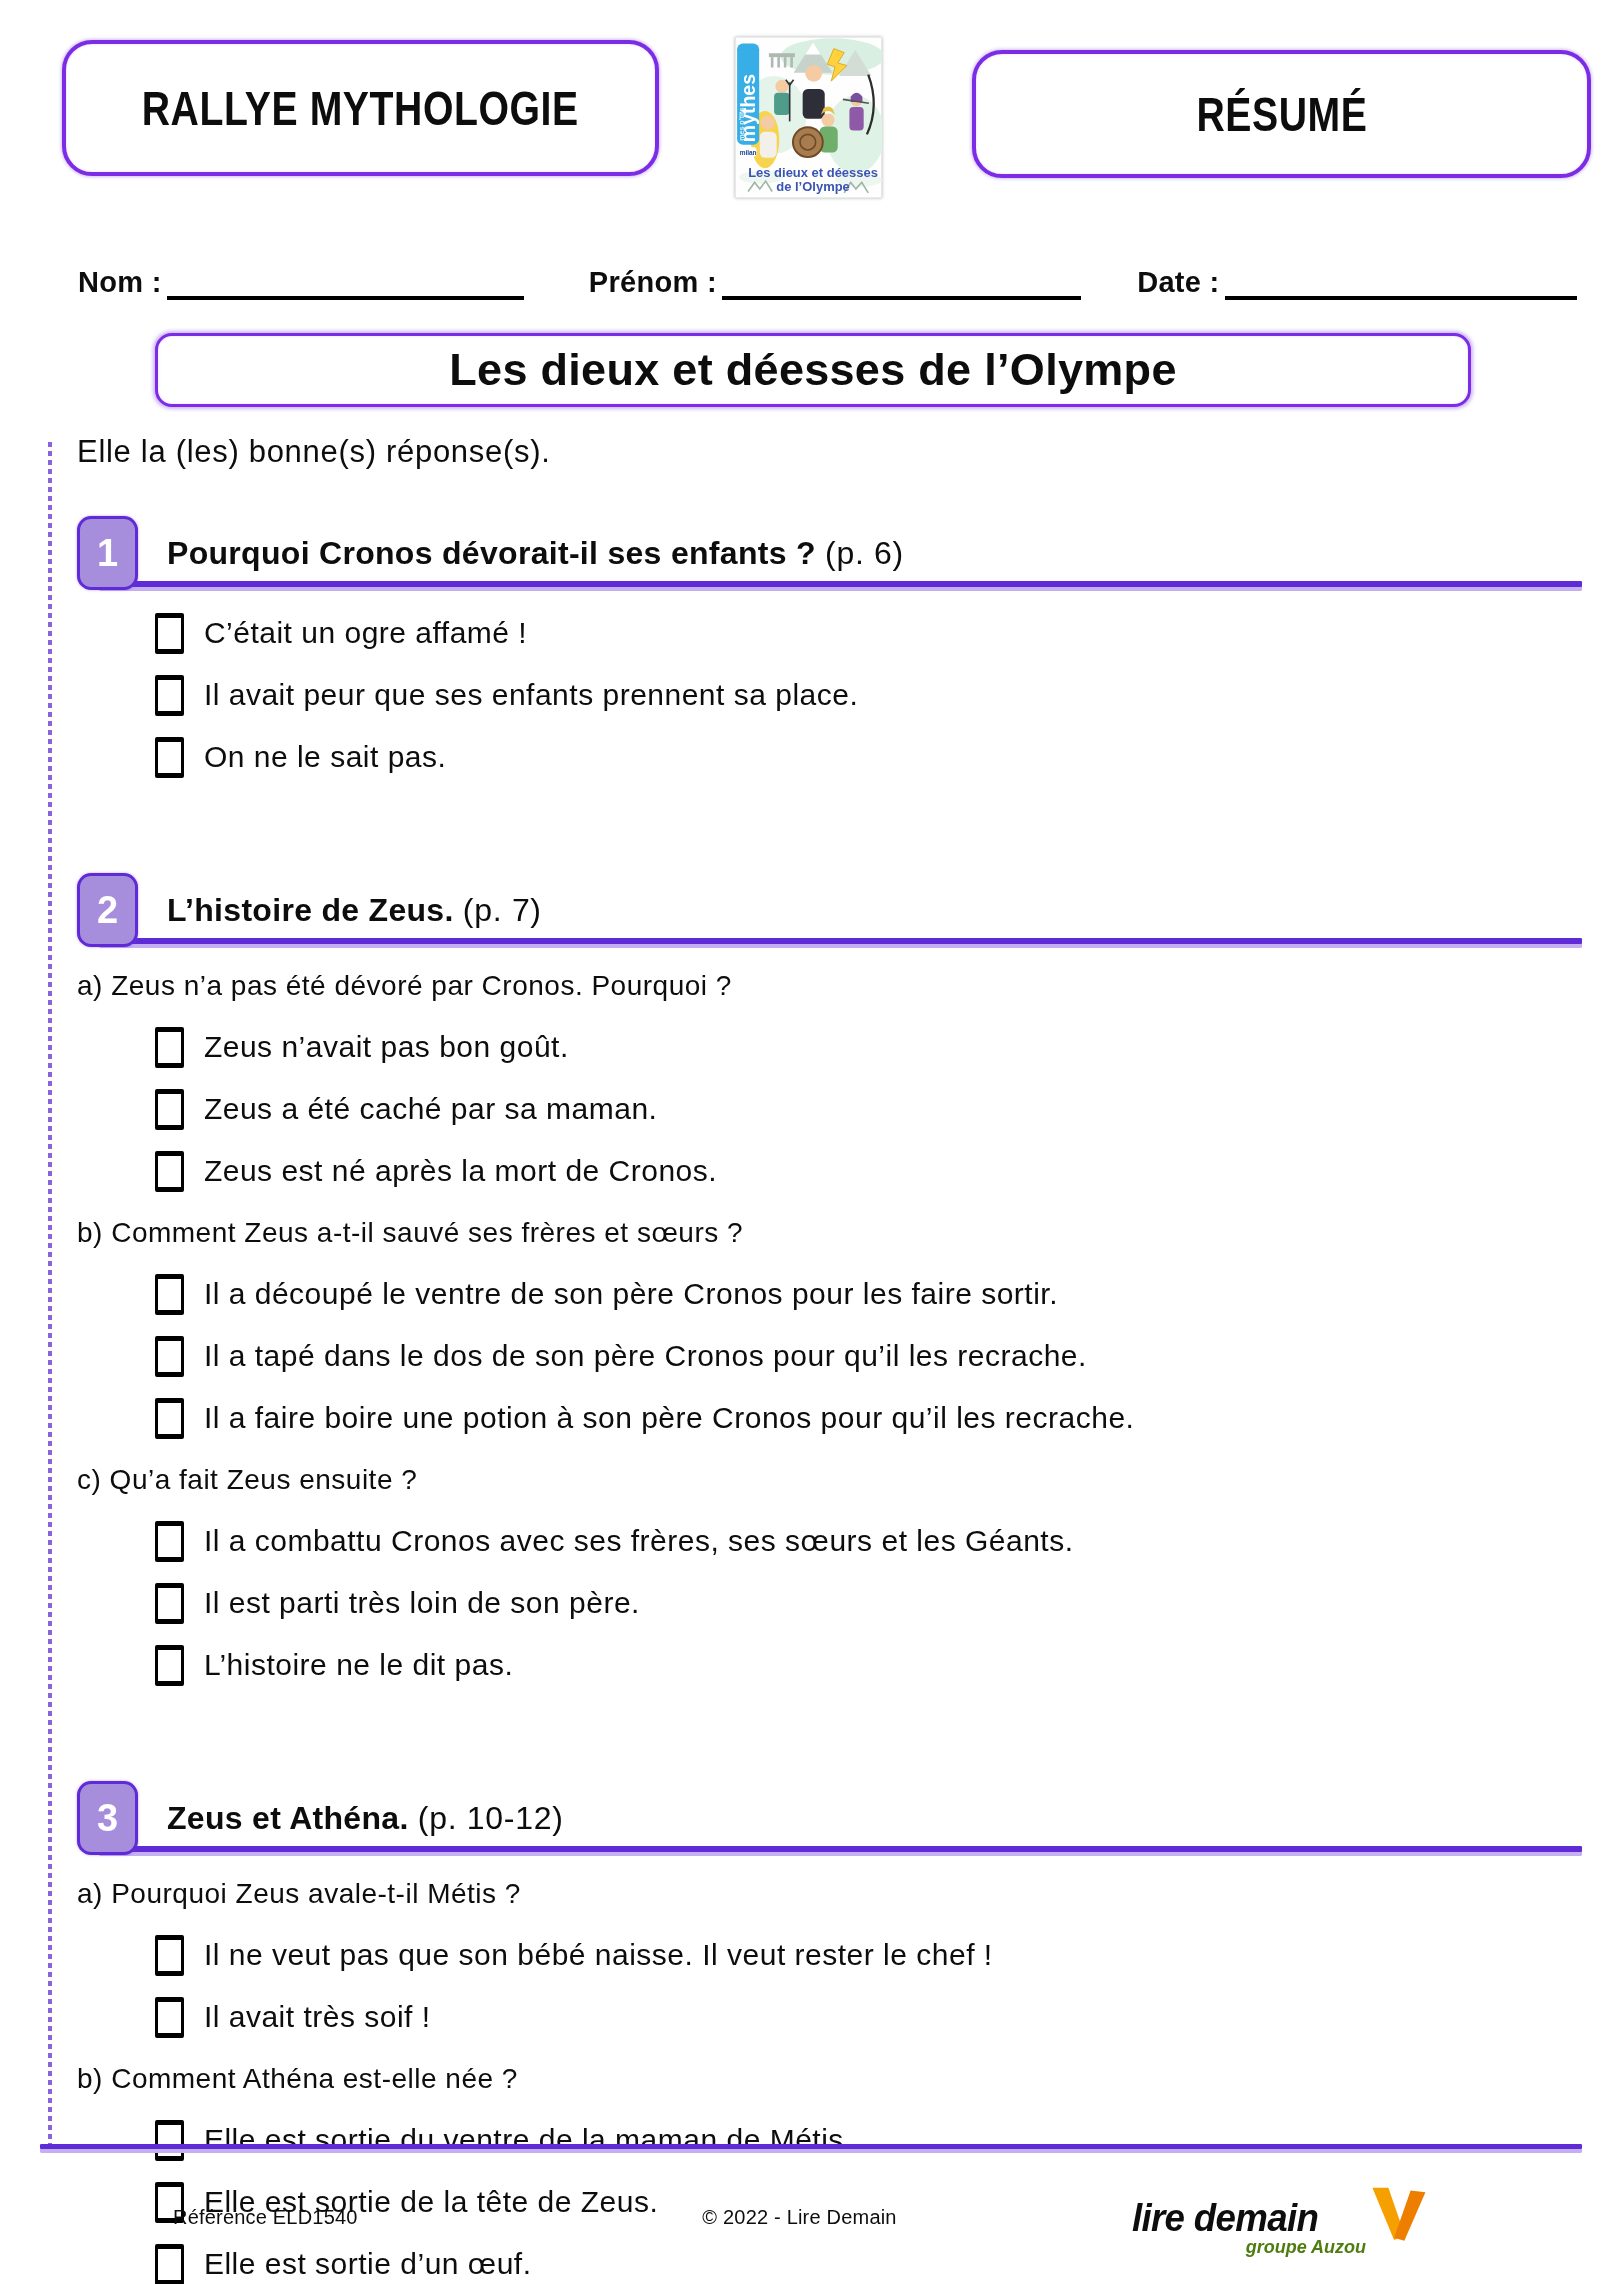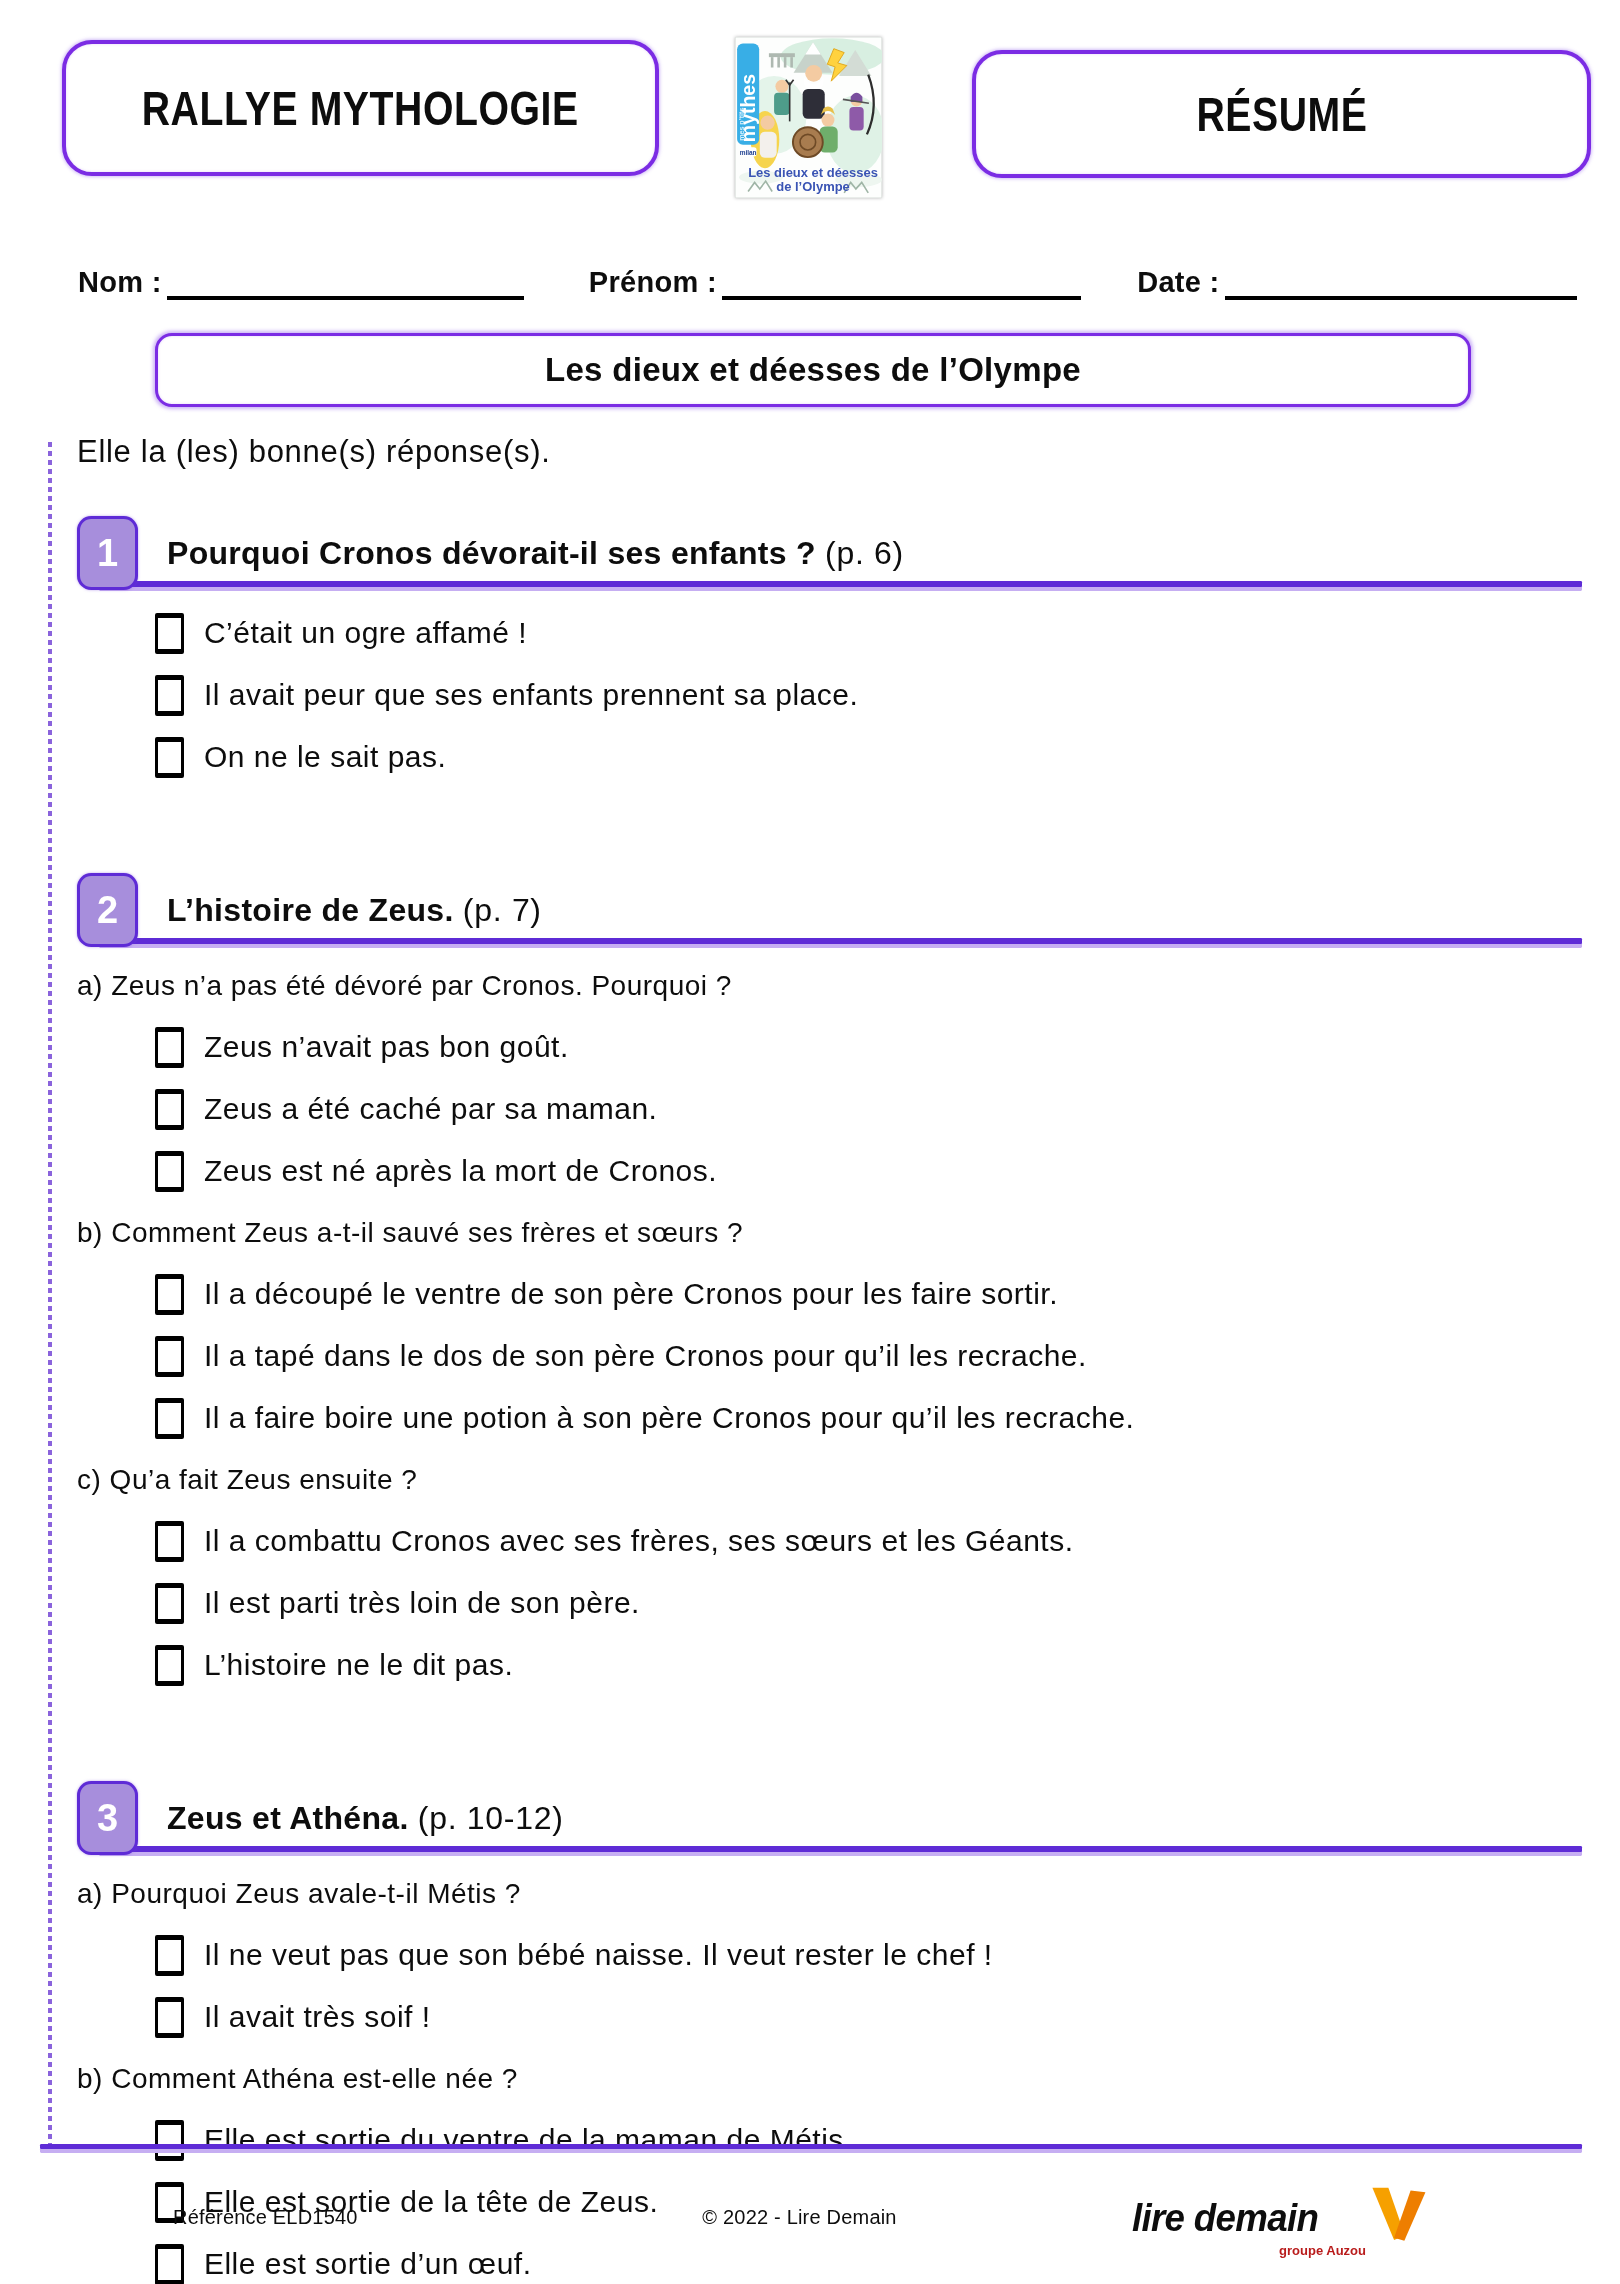--- a/index.html
+++ b/index.html
@@ -31,21 +31,21 @@
   .lbl-prenom  { margin-left:65px; }
   .line-prenom { width:359px; margin-left:5.2px; }
   .lbl-date    { margin-left:56px; }
   .line-date   { flex:1; margin-left:5.2px; }
   
   .title-banner {
     position:absolute; top:333px; left:155px; width:1310px; height:68px;
     border:3.3px solid #7b2ce4; border-radius:17px; background:#fff;
     box-shadow:0 0 3.9px 1.3px rgba(154,106,238,.5), inset 0 0 2.6px rgba(154,106,238,.3);
     display:flex; align-items:center; justify-content:center;
-    font-size:33px; font-weight:700; letter-spacing:0.3px;
+    font-size:45px; font-weight:700; letter-spacing:0.3px;
   }
   
   .content { position:absolute; top:426px; left:48px; right:39px; bottom:135px; padding-left:29px; }
   .content::before { content:""; position:absolute; left:0; top:15.6px; bottom:2.6px; width:3.9px;
     background:repeating-linear-gradient(to bottom,#8a63dc 0 4.6px, transparent 4.6px 9px); }
   .instruction { margin:7.8px 0 0 0; font-size:31px; letter-spacing:0.7px; }
   .question { margin-top:98px; }
   .question:first-of-type { margin-top:49px; }
   .q-header { position:relative; height:69px; display:flex; align-items:center; }
   .q-rule { position:absolute; left:22px; right:0; bottom:1.3px; height:5.2px; background:#5e2bd6;
@@ -67,22 +67,22 @@
   
   .footer { position:absolute; top:2175px; left:0; right:0; height:85px;
             display:grid; grid-template-columns:1fr auto 1fr; align-items:center;
             padding:0 195px 0 173px; }
   .footer-ref  { justify-self:start; font-size:20px; letter-spacing:0.2px; }
   .footer-copy { justify-self:center; font-size:20px; letter-spacing:0.2px; }
   .footer-logo { justify-self:end; position:relative; display:flex; align-items:center;gap:42px; }
   .logo-text { font-size:39px; font-weight:700; font-style:italic; letter-spacing:-0.7px;
                transform:scaleX(.94); white-space:nowrap; }
   .logo-mark { margin-left:2.6px; position:relative; top:-2.6px; }
-  .logo-sub { position:absolute; right:60px; bottom:-10.4px; color:#b91c1c;
-              font-size:13px; font-weight:700; white-space:nowrap; }
+  .logo-sub { position:absolute; right:60px; bottom:-10.4px; color:#4d7c0f;
+              font-size:18px; font-weight:700; font-style:italic; white-space:nowrap; }
 </style>
 </head>
 <body>
 
 <div class="page">
 
   <div class="header-row">
     <div class="hbox hbox-left">
       <span class="hbox-text">RALLYE MYTHOLOGIE</span>
     </div>

